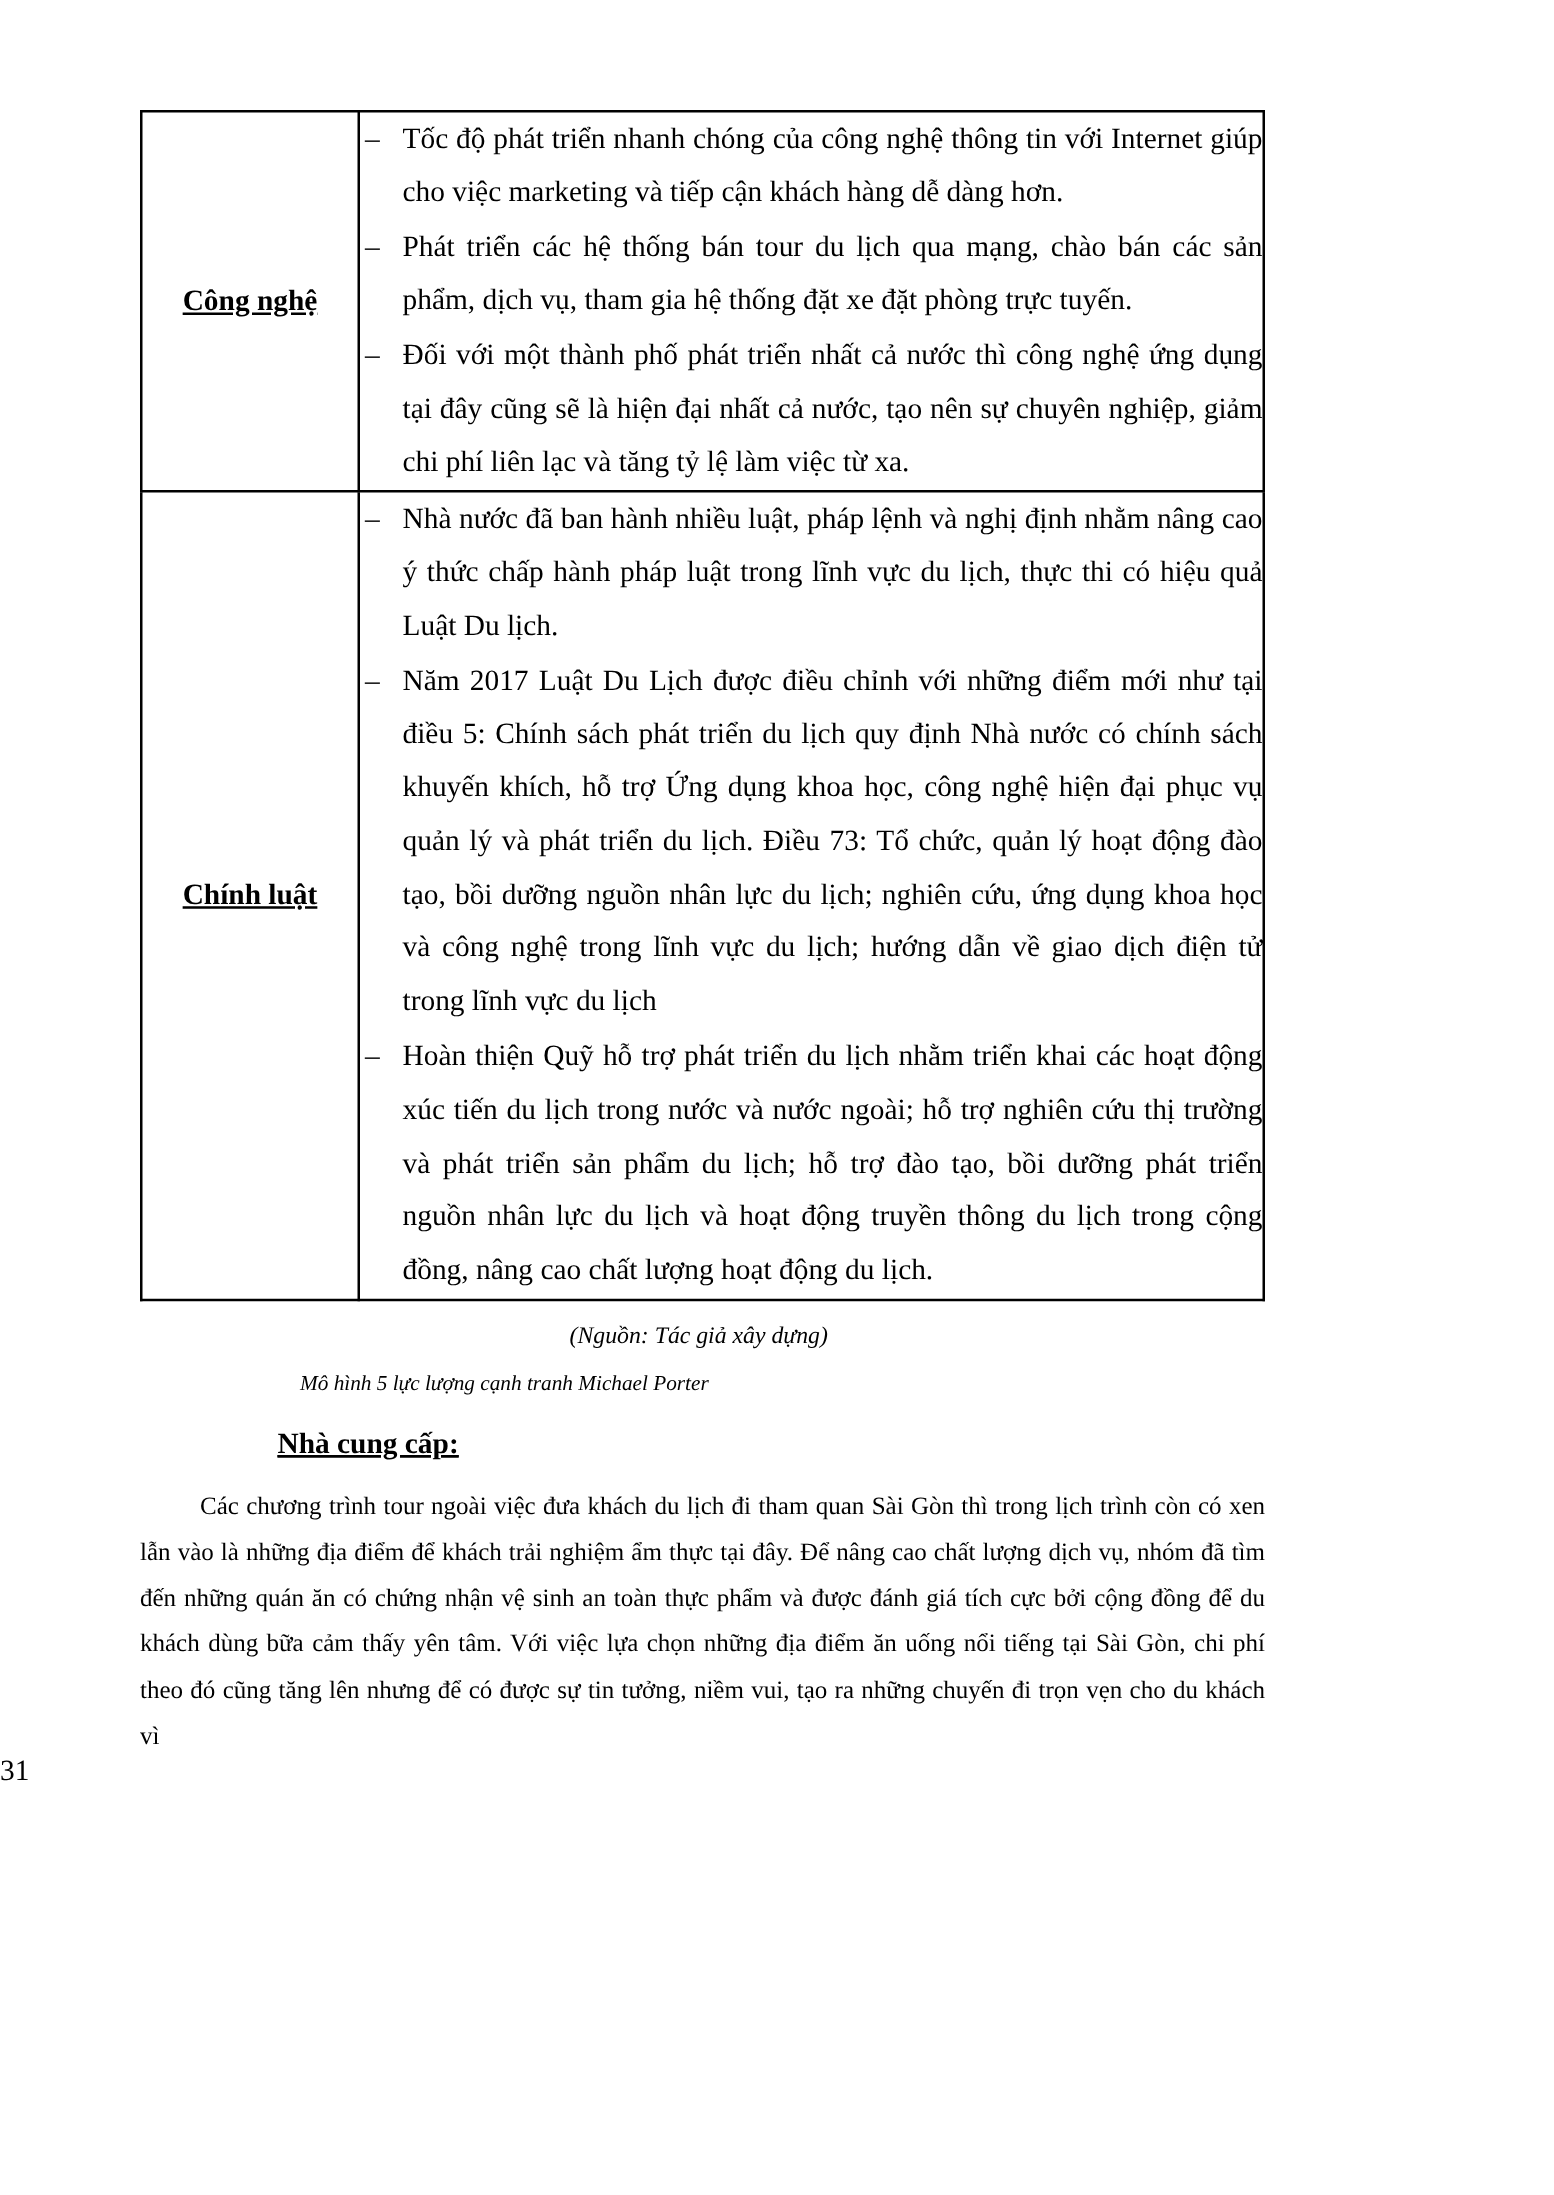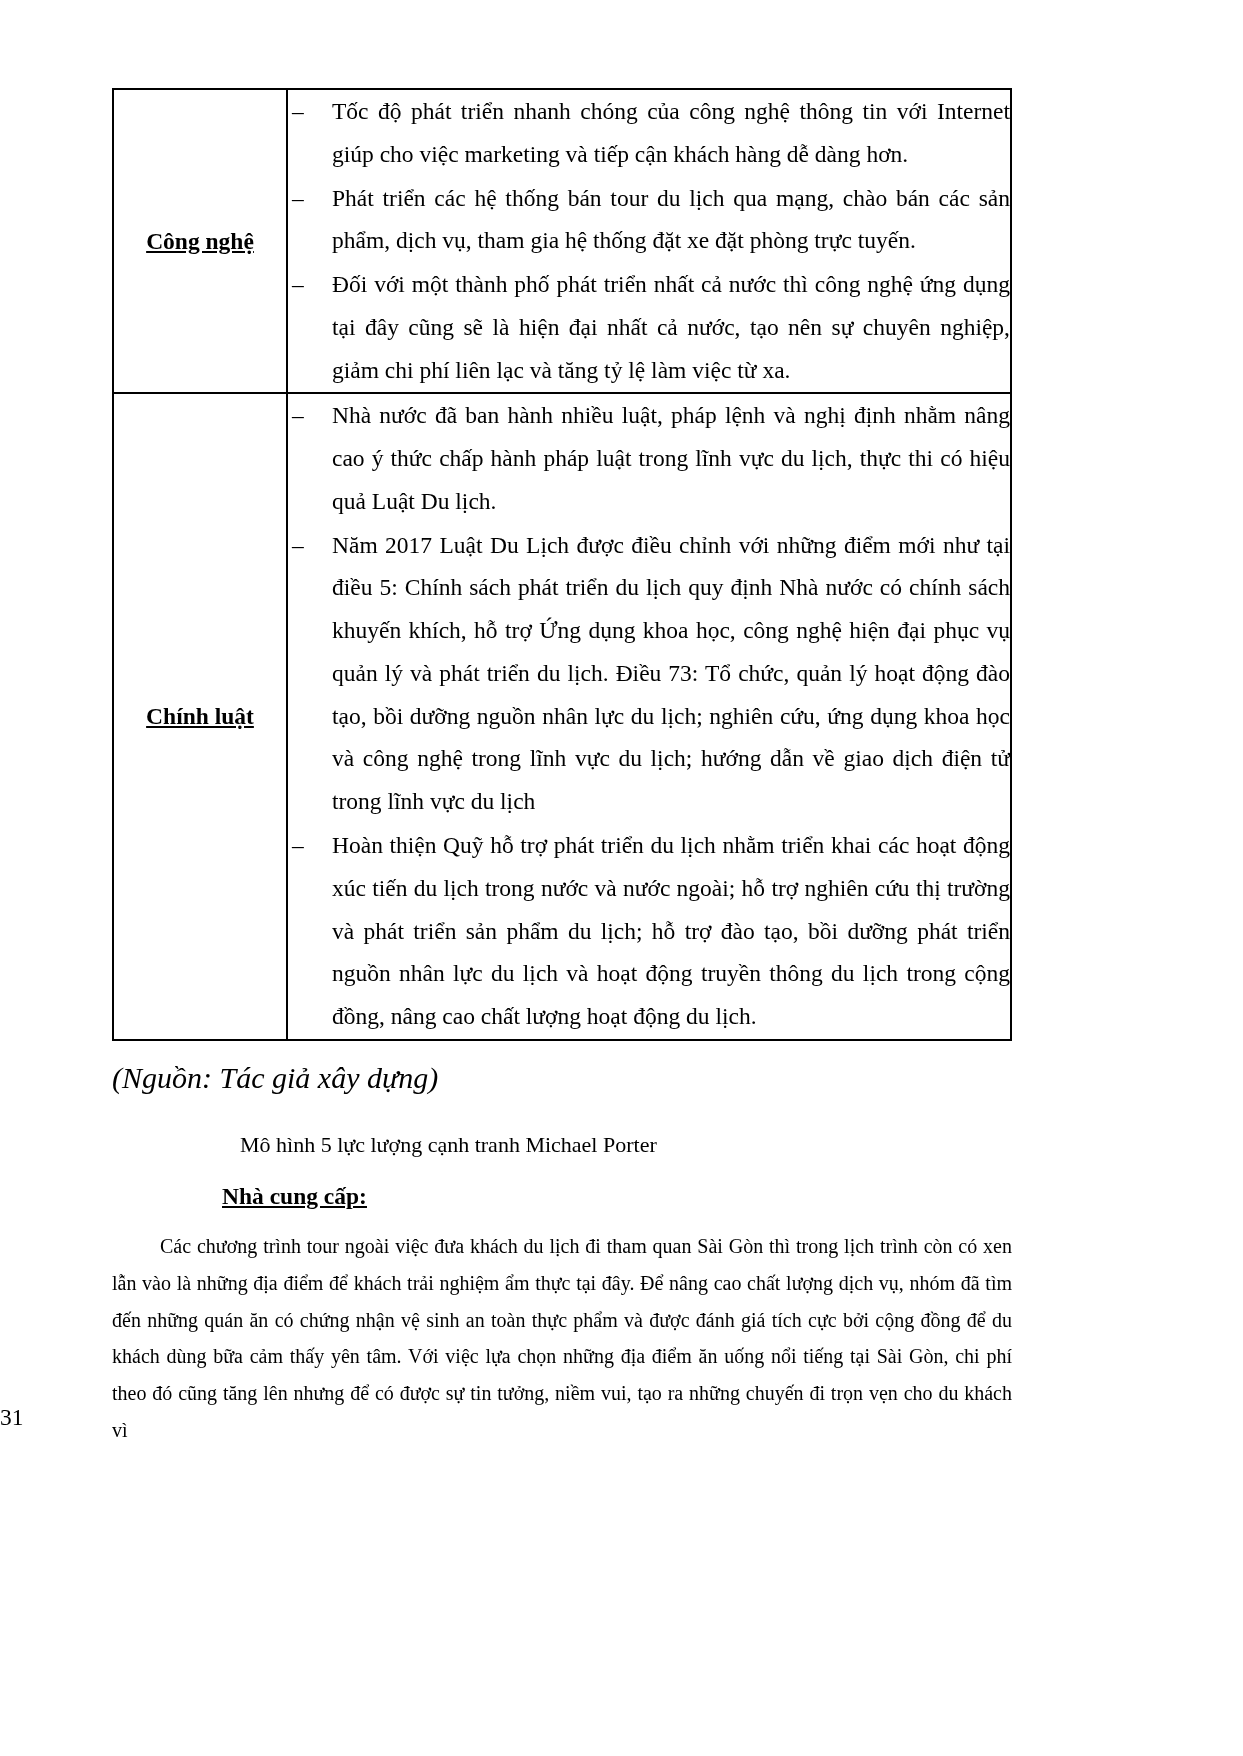--- a/index.html
+++ b/index.html
@@ -51,46 +51,47 @@
     padding: 10px 18px 12px 8px;
   }
 
   ul.dash-list {
     list-style: none;
     margin: 0;
     padding: 0;
   }
   ul.dash-list > li {
     position: relative;
-    padding-left: 44px;
+    padding-left: 34px;
     font-size: 23.5px;
     line-height: 1.82;
     text-align: justify;
     text-justify: inter-word;
     margin: 0 0 1px 0;
   }
   ul.dash-list > li::before {
     content: "\2013";
     position: absolute;
     left: 4px;
     top: 0;
   }
 
   
   .source-note {
     margin-top: 14px;
-    text-align: left;
+    text-align: center;
     font-style: italic;
-    font-size: 30px;
+    font-size: 19px;
     line-height: 1.5;
     padding-right: 6px;
   }
   .model-heading {
-    margin-top: 28px;
-    font-size: 22px;
+    margin-top: 11px;
+    font-style: italic;
+    font-size: 17px;
     line-height: 1.5;
     padding-left: 128px;
   }
   .supplier-heading {
     margin-top: 18px;
     font-weight: bold;
     text-decoration: underline;
     font-size: 23.5px;
     line-height: 1.5;
     padding-left: 74px;

